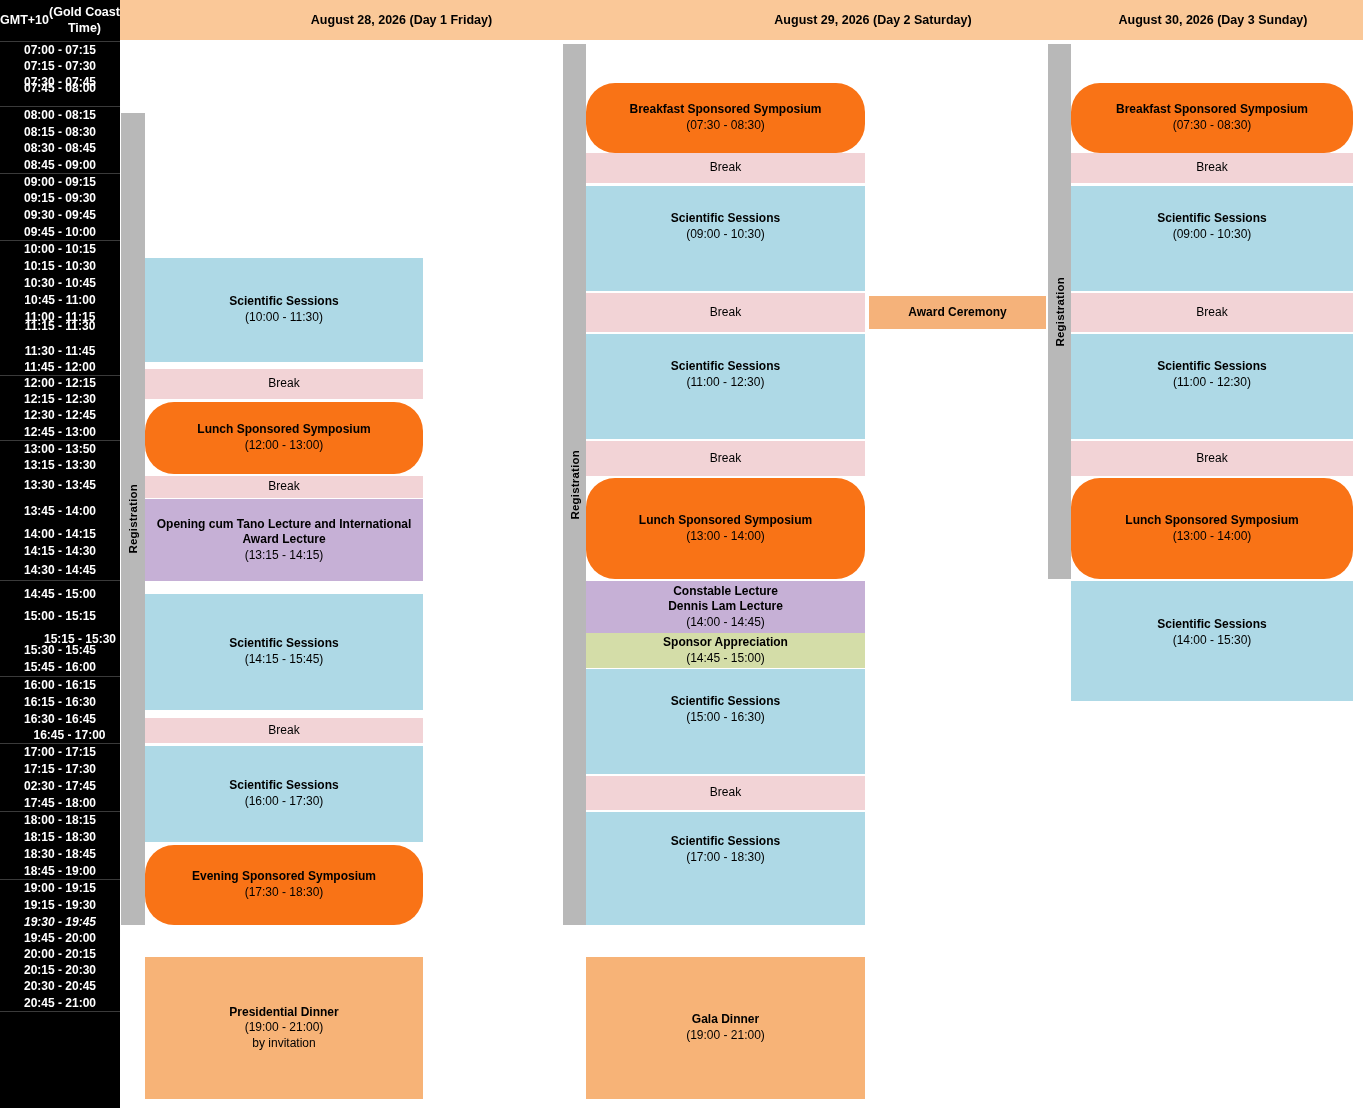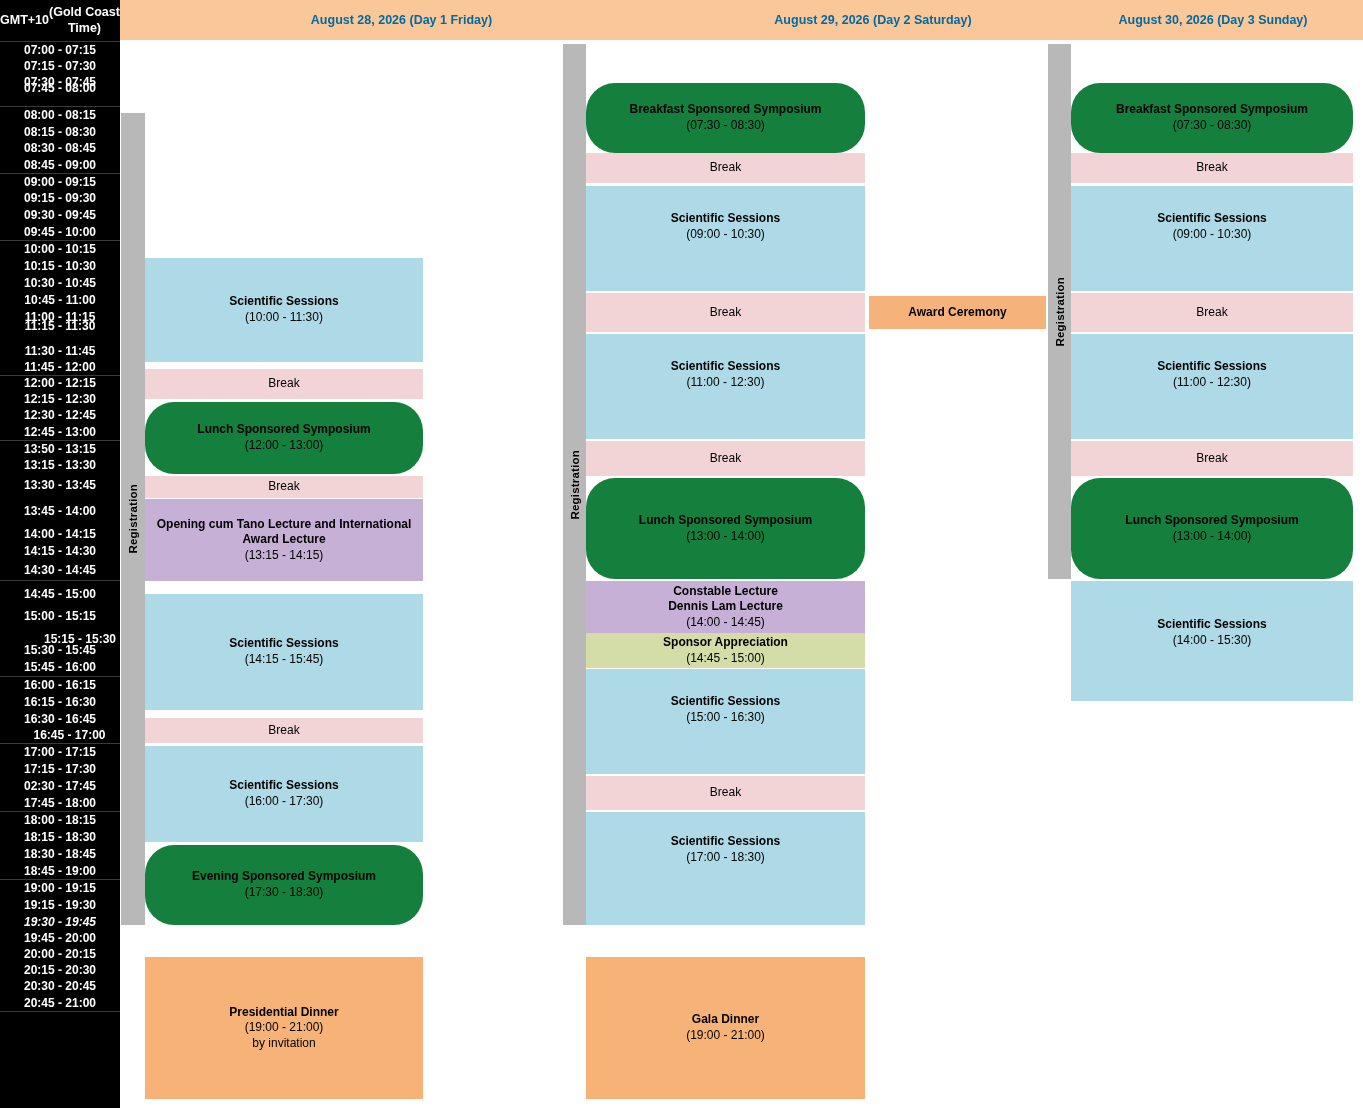--- a/index.html
+++ b/index.html
@@ -66,21 +66,21 @@
     height: 1px;
     background: #3a3a3a;
   }
 
   
   .day-header {
     position: absolute;
     top: 0;
     height: 40px;
     background: #fac898;
-    color: #0369a1;
+    color: #000000;
     font-size: 12.5px;
     font-weight: bold;
     display: flex;
     align-items: center;
     justify-content: center;
     text-align: center;
     box-sizing: border-box;
   }
 
   
@@ -125,21 +125,21 @@
     font-weight: normal;
     line-height: 1.3;
   }
   .block .b-note {
     font-size: 12px;
     font-weight: normal;
     line-height: 1.3;
   }
   .c-science   { background: #aed9e6; }
   .c-break     { background: #f2d3d6; }
-  .c-symposium { background: #15803d; border-radius: 29px; }
+  .c-symposium { background: #f97316; border-radius: 29px; }
   .c-lecture   { background: #c6b0d6; }
   .c-sponsor   { background: #d4dda8; }
   .c-dinner    { background: #f7b377; }
   .c-award     { background: #f5b27a; }
 </style>
 </head>
 <body>
 
 <div id="page">
 
@@ -166,21 +166,21 @@
         <div class="time-row" style="top: 274px; height: 17px;">10:30 - 10:45</div>
         <div class="time-row" style="top: 291px; height: 17px;">10:45 - 11:00</div>
         <div class="time-row" style="top: 308px; height: 17px;">11:00 - 11:15</div>
         <div class="time-row" style="top: 317px; height: 17px; text-align: right;">11:15 - 11:30</div>
         <div class="time-row" style="top: 342px; height: 17px;">11:30 - 11:45</div>
         <div class="time-row" style="top: 359px; height: 16px;">11:45 - 12:00</div>
         <div class="time-row" style="top: 375px; height: 16px;">12:00 - 12:15</div>
         <div class="time-row" style="top: 391px; height: 16px;">12:15 - 12:30</div>
         <div class="time-row" style="top: 407px; height: 16px;">12:30 - 12:45</div>
         <div class="time-row" style="top: 423px; height: 17px;">12:45 - 13:00</div>
-        <div class="time-row" style="top: 440px; height: 17px;">13:50 - 13:15</div>
+        <div class="time-row" style="top: 440px; height: 17px;">13:00 - 13:50</div>
         <div class="time-row" style="top: 457px; height: 16px;">13:15 - 13:30</div>
         <div class="time-row" style="top: 473px; height: 24px;">13:30 - 13:45</div>
         <div class="time-row" style="top: 497px; height: 28px;">13:45 - 14:00</div>
         <div class="time-row" style="top: 525px; height: 17px;">14:00 - 14:15</div>
         <div class="time-row" style="top: 542px; height: 17px;">14:15 - 14:30</div>
         <div class="time-row" style="top: 559px; height: 21px;">14:30 - 14:45</div>
         <div class="time-row" style="top: 580px; height: 27px;">14:45 - 15:00</div>
         <div class="time-row" style="top: 607px; height: 17px;">15:00 - 15:15</div>
         <div class="time-row" style="top: 630px; height: 17px; padding-left: 40px;">15:15 - 15:30</div>
         <div class="time-row" style="top: 641px; height: 17px;">15:30 - 15:45</div>

